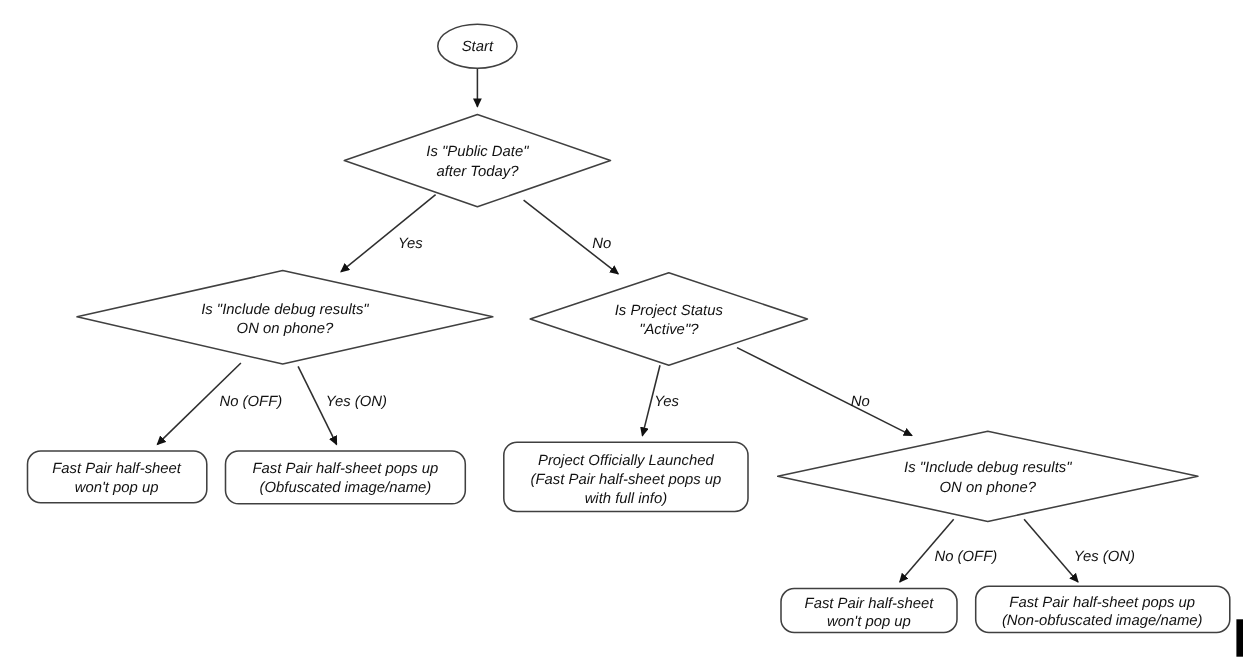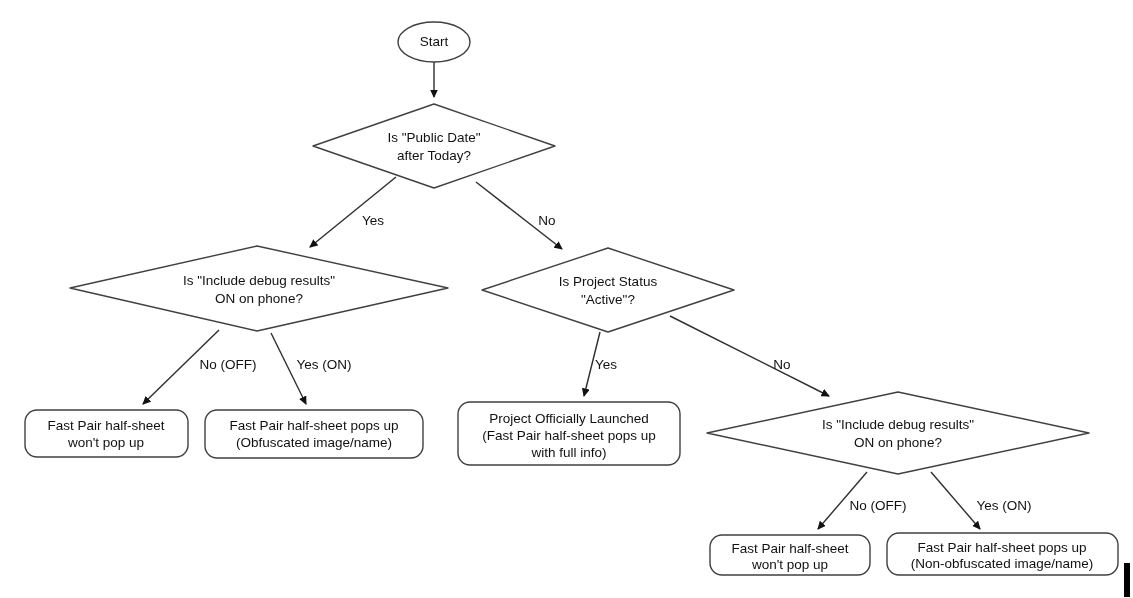--- a/index.html
+++ b/index.html
@@ -7,20 +7,21 @@
     padding: 0;
     background: #ffffff;
   }
   .stage {
     position: relative;
     width: 1133px;
     height: 598px;
     background: #ffffff;
     overflow: hidden;
     font-family: "Liberation Sans", sans-serif;
+    font-style: italic;
   }
   svg.flowchart {
     position: absolute;
     left: 0;
     top: 0;
   }
   svg.flowchart .shape {
     fill: #ffffff;
     stroke: #404040;
     stroke-width: 1.4;

